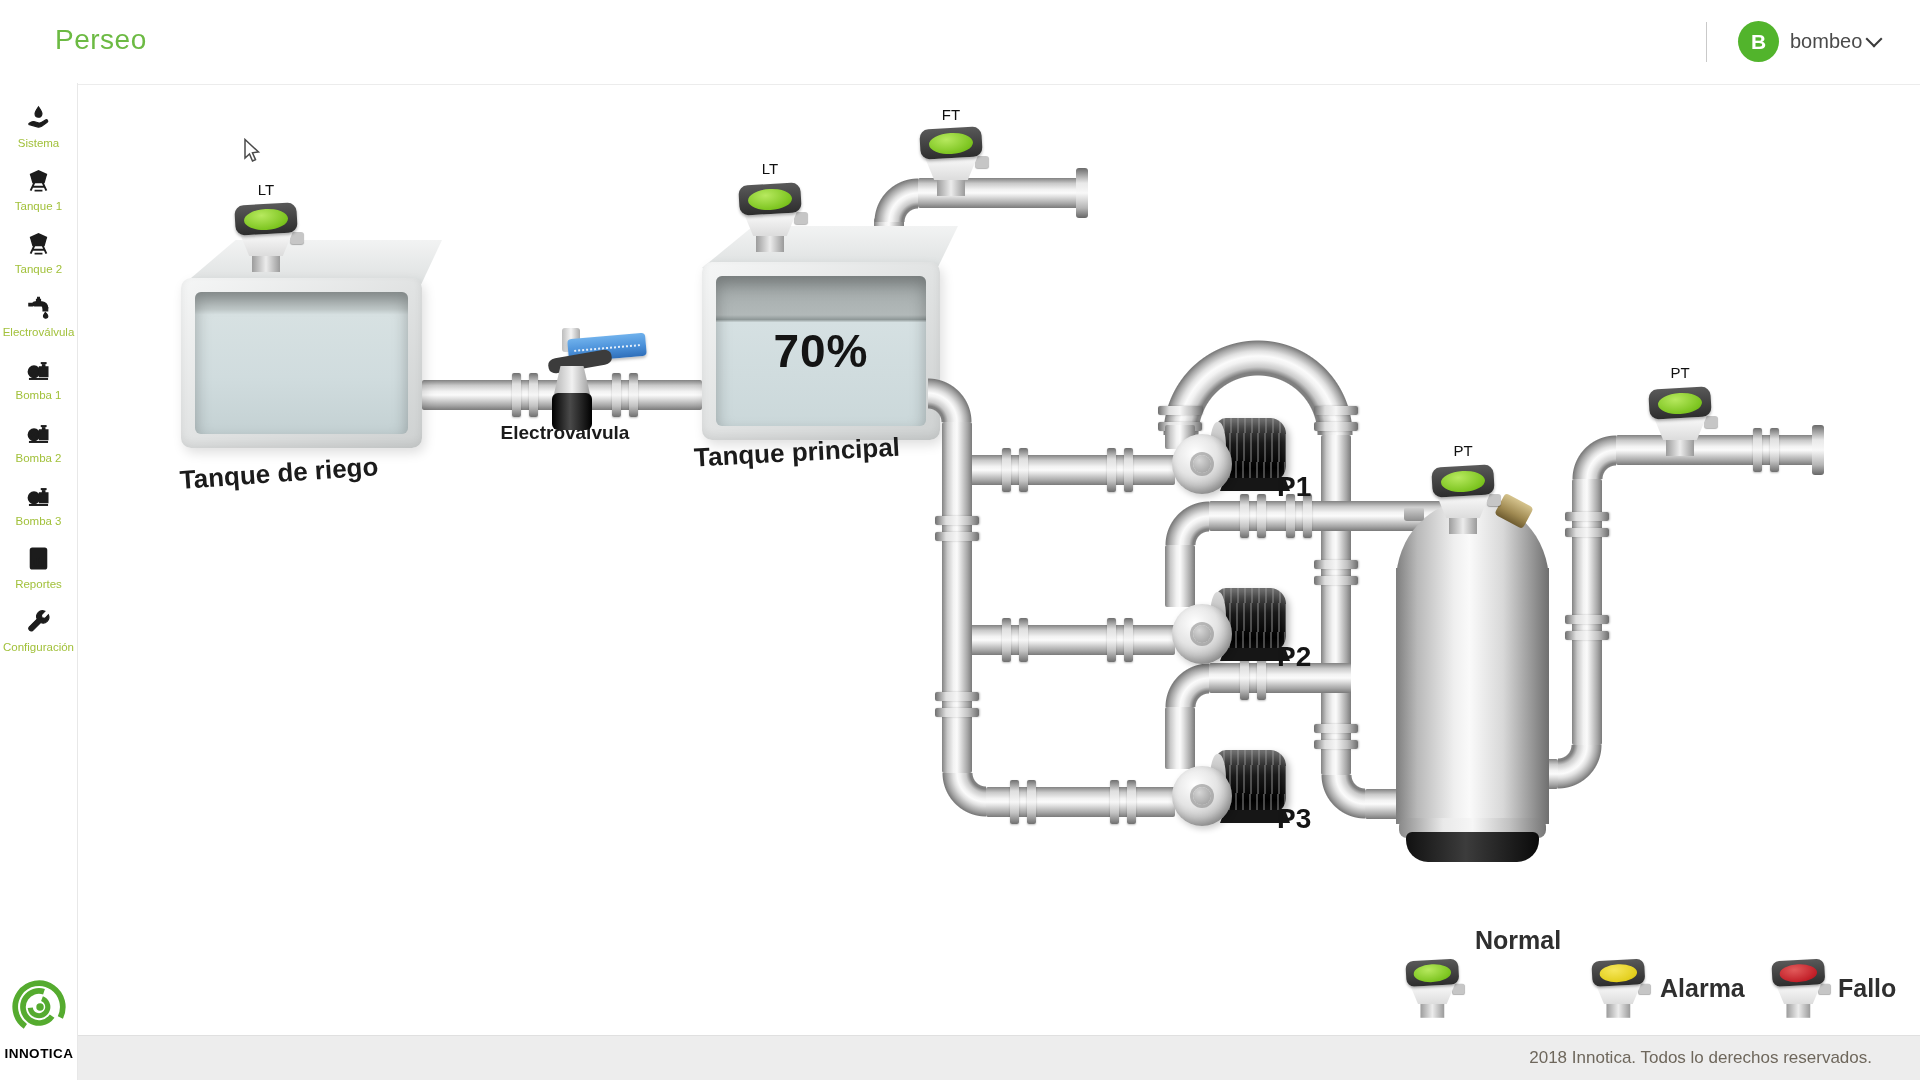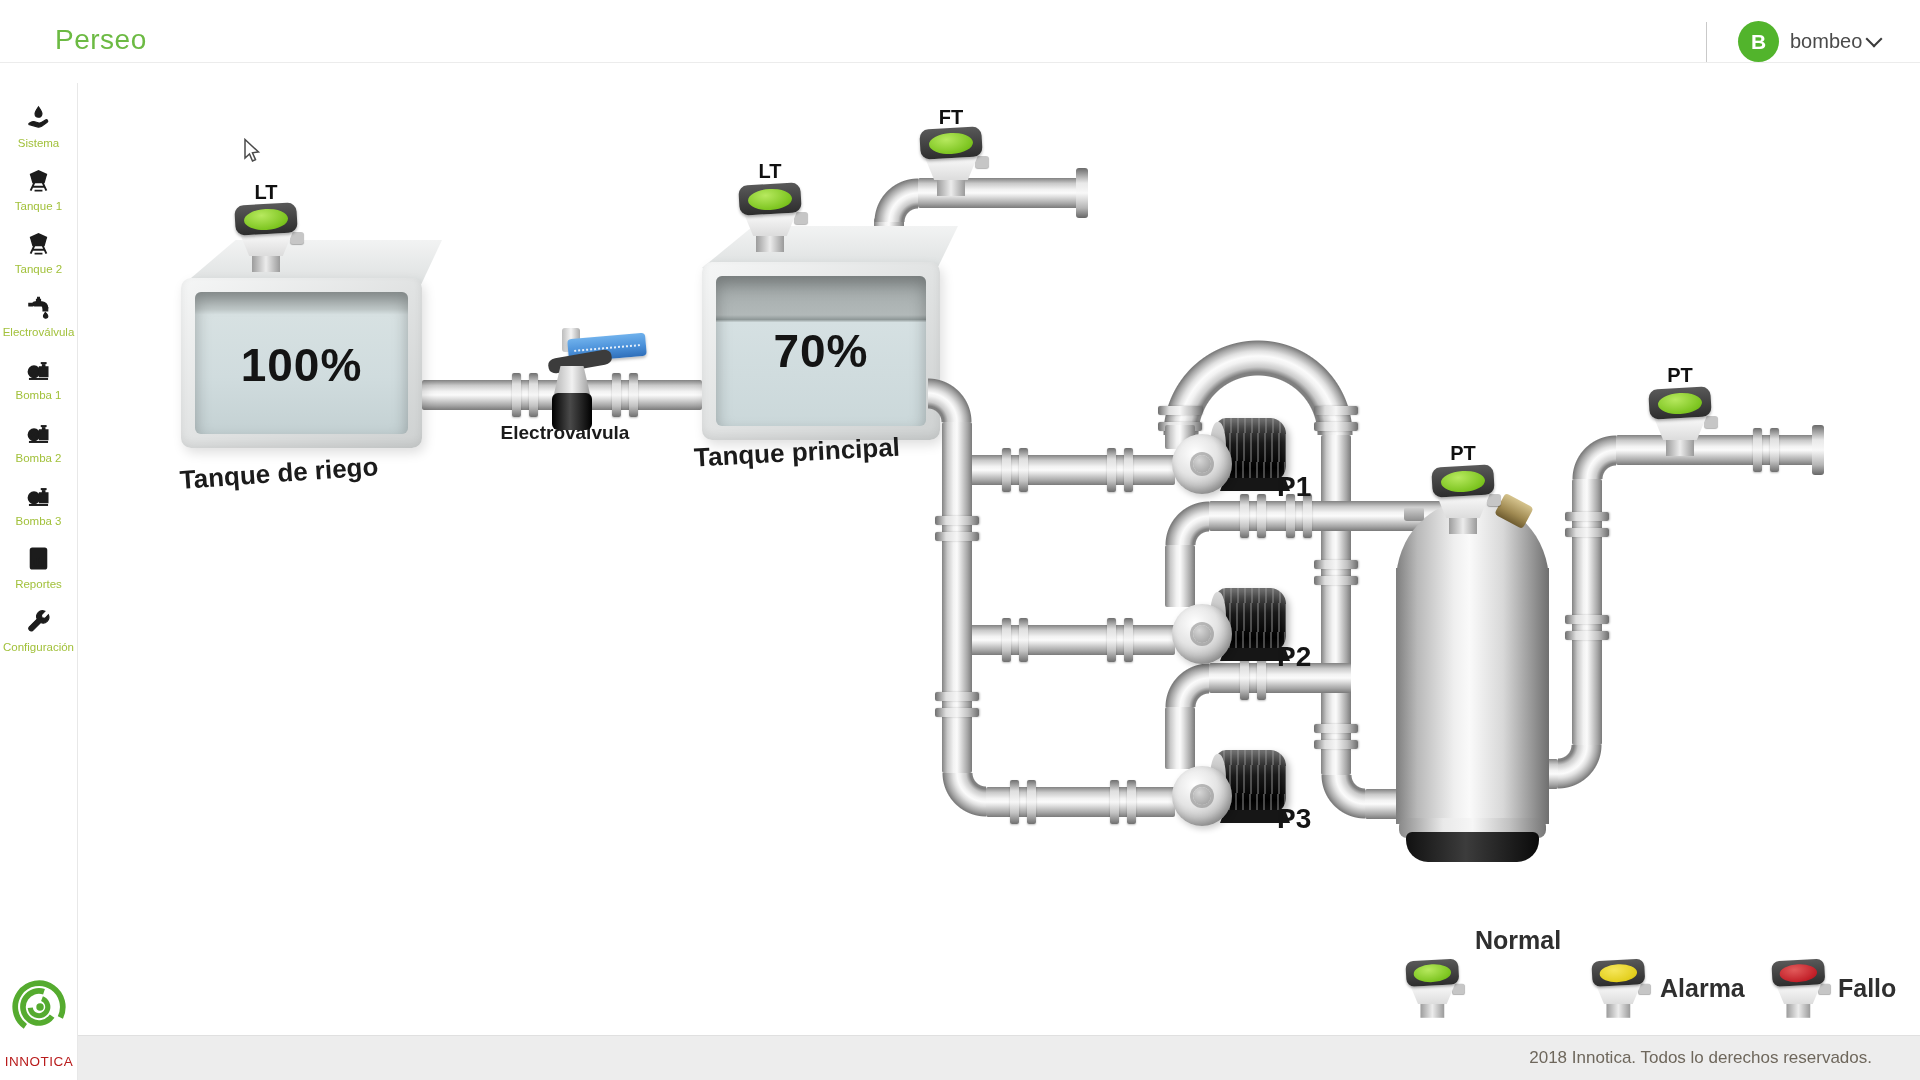--- a/index.html
+++ b/index.html
@@ -1,21 +1,21 @@
 <!DOCTYPE html>
 <html><head>
 <meta charset="utf-8">
 <style>
   * { margin:0; padding:0; box-sizing:border-box; }
   html,body { width:1920px; height:1080px; overflow:hidden; background:#fff;
     font-family:"Liberation Sans", sans-serif; }
   body { position:relative; }
 
   
-  .header { position:absolute; left:0; top:0; width:1920px; height:63px; background:#fff;
+  .header { position:absolute; left:0; top:0; width:1920px; height:85px; background:#fff;
     border-bottom:1px solid #ececec; z-index:20; }
   .brand { position:absolute; left:55px; top:24px; font-size:28px; font-weight:500;
     color:#6cba43; letter-spacing:.5px; }
   .hdr-divider { position:absolute; left:1706px; top:22px; width:1px; height:40px; background:#c9c9c9; }
   .avatar { position:absolute; left:1738px; top:21px; width:41px; height:41px; border-radius:50%;
     background:#52b42c; color:#fff; font-weight:700; font-size:21px; display:flex;
     align-items:center; justify-content:center; cursor:pointer; }
   .username { position:absolute; left:1790px; top:30px; font-size:20px; color:#4a4a4a; cursor:pointer; }
   .chev { position:absolute; left:1868px; top:33px; width:12px; height:12px;
     border-right:2.5px solid #3a3a3a; border-bottom:2.5px solid #3a3a3a;
@@ -24,21 +24,21 @@
   
   .sidebar { position:absolute; left:0; top:83px; width:78px; height:997px; background:#fff;
     border-right:1px solid #e8e8e8; z-index:20; display:flex; flex-direction:column;
     align-items:center; padding-top:21px; }
   .side-item { width:78px; height:63px; display:flex; flex-direction:column; align-items:center;
     cursor:pointer; }
   .side-item svg { width:27px; height:27px; fill:#1c1c1c; stroke:#1c1c1c; }
   .side-item .lbl { margin-top:2px; font-size:11.5px; color:#a2c13b; text-align:center; line-height:12px; }
   .side-logo { position:absolute; left:0; top:895px; width:78px; text-align:center; }
   .side-logo svg { width:62px; height:62px; }
-  .side-logo .lname { font-size:13.5px; font-weight:400; color:#b91c1c; letter-spacing:.5px; margin-top:10px; }
+  .side-logo .lname { font-size:13.5px; font-weight:700; color:#000000; letter-spacing:.5px; margin-top:2px; }
 
   
   .footer { position:absolute; left:78px; top:1035px; width:1842px; height:45px; background:#ededed;
     border-top:1px solid #e0e0e0; z-index:2; }
   .footer .copy { position:absolute; right:48px; top:12px; font-size:17px; color:#6e675c; }
 
   
   .stage { position:absolute; inset:0; z-index:3; }
 
   
@@ -82,21 +82,21 @@
     border-radius:3px; box-shadow:0 1px 1px rgba(0,0,0,.3); }
   .s-body { position:absolute; left:3px; top:25px; width:56px; height:27px;
     background:linear-gradient(180deg,#ffffff,#dcdcdc); clip-path:polygon(0 0,100% 0,80% 100%,20% 100%); }
   .s-cap { position:absolute; left:0; top:0; width:62px; height:30px; border-radius:9px;
     background:linear-gradient(180deg,#595959,#2d2d2d); transform:rotate(-3deg);
     display:flex; align-items:center; justify-content:center; box-shadow:0 2px 3px rgba(0,0,0,.3); }
   .s-lens { width:44px; height:21px; border-radius:50%; }
   .st-green  .s-lens { background:radial-gradient(ellipse at 40% 30%,#b7e95f,#7cc41f 70%,#5da113); }
   .st-yellow .s-lens { background:radial-gradient(ellipse at 40% 30%,#f6e75c,#e3cf1d 70%,#bfae0e); }
   .st-red    .s-lens { background:radial-gradient(ellipse at 40% 30%,#e25b5b,#c21f28 70%,#9d1118); }
-  .s-label { position:absolute; width:62px; text-align:center; font-size:20px; font-weight:700;
+  .s-label { position:absolute; width:62px; text-align:center; font-size:15px; font-weight:400;
     color:#101010; z-index:7; }
 
   
   .valve { position:absolute; left:540px; top:322px; width:120px; height:112px; z-index:4; cursor:pointer; }
   .v-stem { position:absolute; left:22px; top:6px; width:18px; height:24px;
     background:linear-gradient(90deg,#bdbdbd,#f4f4f4,#aaa); border-radius:3px; }
   .v-handle { position:absolute; left:28px; top:14px; width:78px; height:23px; border-radius:4px;
     background:linear-gradient(180deg,#6fb1ec,#4a90d9 55%,#2f6fba); transform:rotate(-5deg);
     box-shadow:0 2px 3px rgba(0,0,0,.25); }
   .v-handle::after { content:""; position:absolute; left:6px; right:6px; top:11px; height:0;
@@ -340,21 +340,20 @@
   <div class="flv" style="left:1565px; top:631px;"></div>
   <div class="elb c-br" style="left:1572px; top:435px;"></div>
   <div class="ph" style="left:1616px; top:435px; width:200px;"></div>
   <div class="fl" style="left:1753px; top:428px;"></div>
   <div class="fl" style="left:1770px; top:428px;"></div>
   <div class="endfl" style="left:1812px; top:425px;"></div>
 
   <div class="tface" style="left:184px; top:240px; width:258px; height:44px;"></div>
   <div class="tank" style="left:181px; top:278px; width:241px; height:170px;">
     <div class="cavity" style="background:linear-gradient(180deg,#aeb6b6 0%,#c2cbcb 12%,#d7e1e2 16%,#d0dcde 60%,#c4d1d3 100%);"></div>
-    <div class="pct" style="top:60px;">100%</div>
   </div>
   <div class="tank-label" style="left:148px; top:458px; width:262px; transform:rotate(-4deg);">Tanque de riego</div>
   <div class="s-label" style="left:235px; top:181px;">LT</div>
   <div class="sensor st-green" style="left:235px; top:204px;">
     <div class="s-neck"></div>
     <div class="s-nub"></div>
     <div class="s-body"></div>
     <div class="s-cap">
         <i class="s-lens"></i>
       </div>

